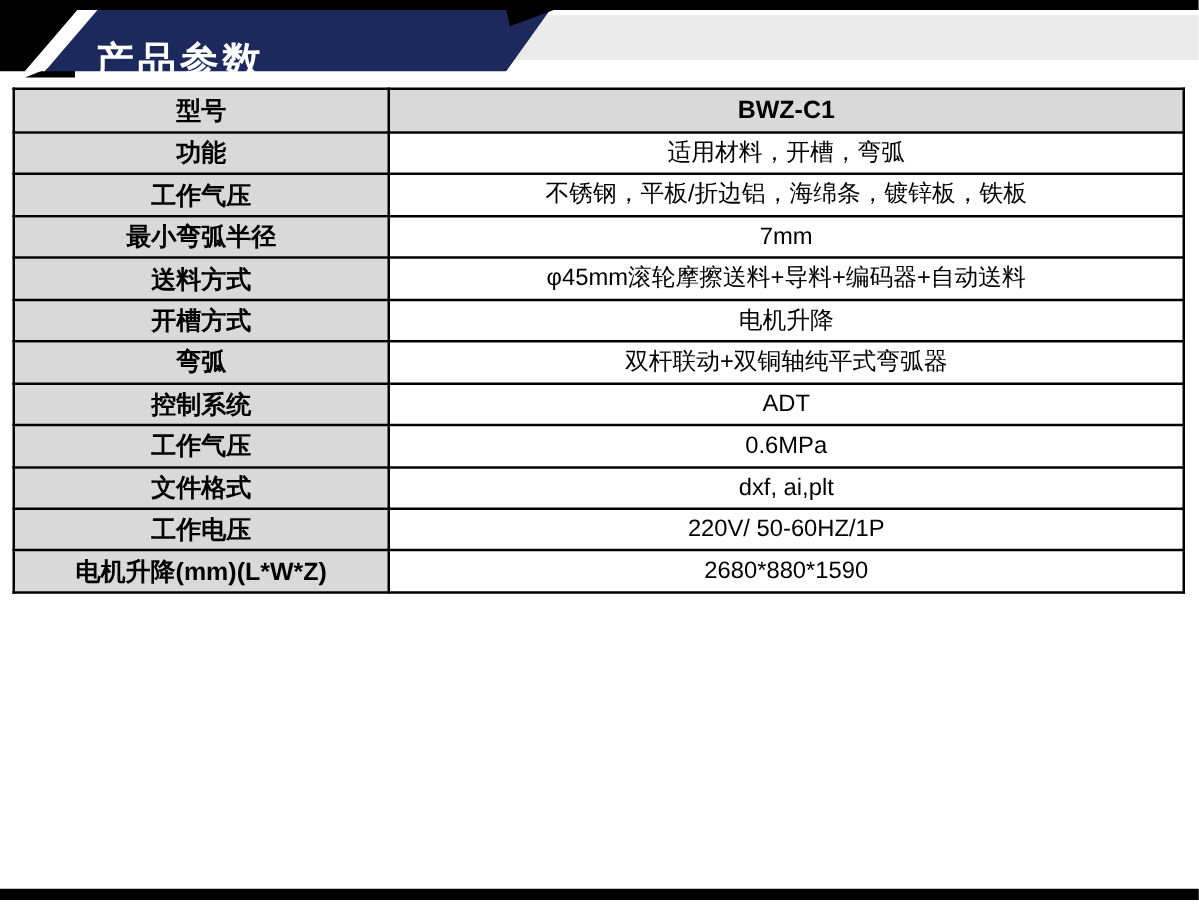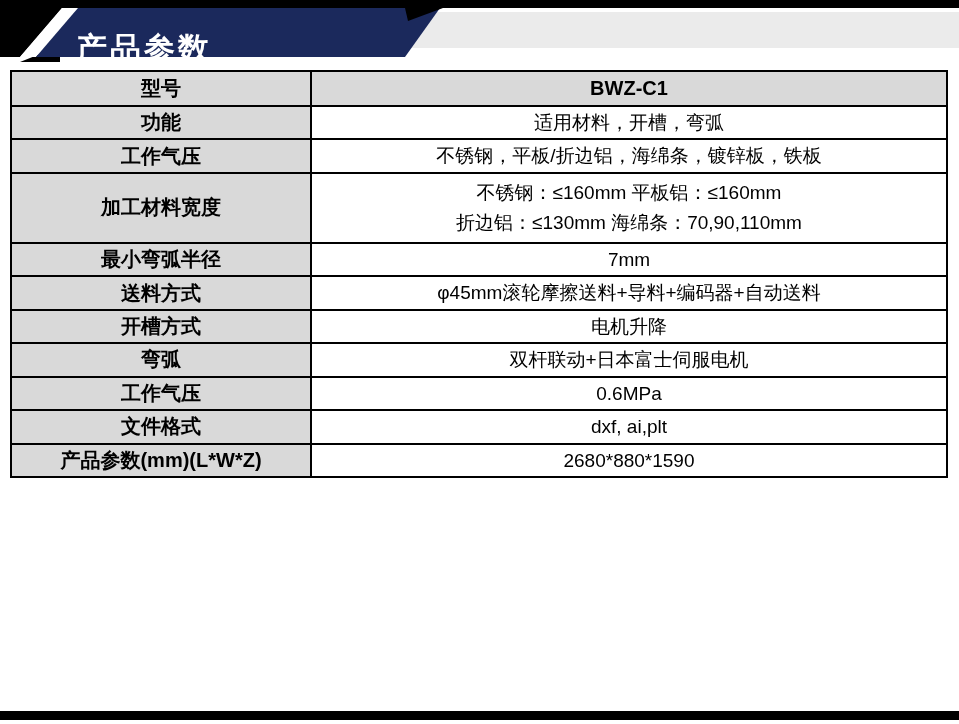--- a/index.html
+++ b/index.html
@@ -89,62 +89,65 @@
   <tr>
     <th class="param">功能</th>
     <td class="value">适用材料，开槽，弯弧</td>
   </tr>
 
   <tr>
     <th class="param">工作气压</th>
     <td class="value">不锈钢，平板/折边铝，海绵条，镀锌板，铁板</td>
   </tr>
 
-  <tr class="tall">
-    <th class="param">加工材料宽度</th>
-    <td class="value">不锈钢：≤160mm 平板铝：≤160mm
-折边铝：≤130mm 海绵条：70,90,110mm</td>
-  </tr>
 
 
   <tr>
     <th class="param">最小弯弧半径</th>
     <td class="value">7mm</td>
   </tr>
 
   <tr>
     <th class="param">送料方式</th>
     <td class="value">φ45mm滚轮摩擦送料+导料+编码器+自动送料</td>
   </tr>
 
 
   <tr>
     <th class="param">开槽方式</th>
     <td class="value">电机升降</td>
   </tr>
 
   <tr>
     <th class="param">弯弧</th>
-    <td class="value">双杆联动+日本富士伺服电机</td>
+    <td class="value">双杆联动+双铜轴纯平式弯弧器</td>
   </tr>
 
+  <tr>
+    <th class="param">控制系统</th>
+    <td class="value">ADT</td>
+  </tr>
 
 
   <tr>
     <th class="param">工作气压</th>
     <td class="value">0.6MPa</td>
   </tr>
 
   <tr>
     <th class="param">文件格式</th>
     <td class="value">dxf, ai,plt</td>
   </tr>
 
+  <tr>
+    <th class="param">工作电压</th>
+    <td class="value">220V/ 50-60HZ/1P</td>
+  </tr>
 
 
   <tr>
-    <th class="param">产品参数(mm)(L*W*Z)</th>
+    <th class="param">电机升降(mm)(L*W*Z)</th>
     <td class="value">2680*880*1590</td>
   </tr>
 </tbody>
 </table>
 
 <div class="footer-bar"></div>
 
 </body></html>

